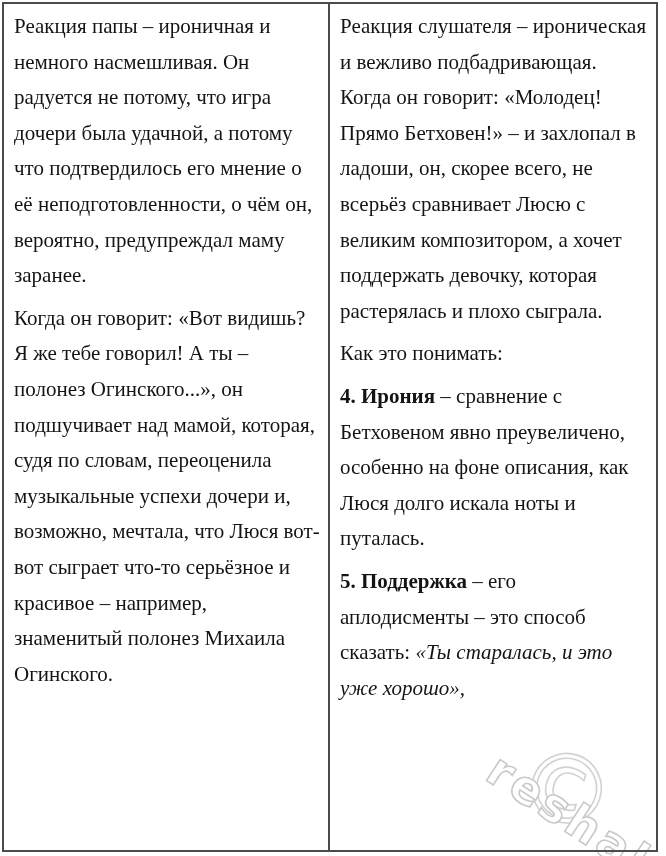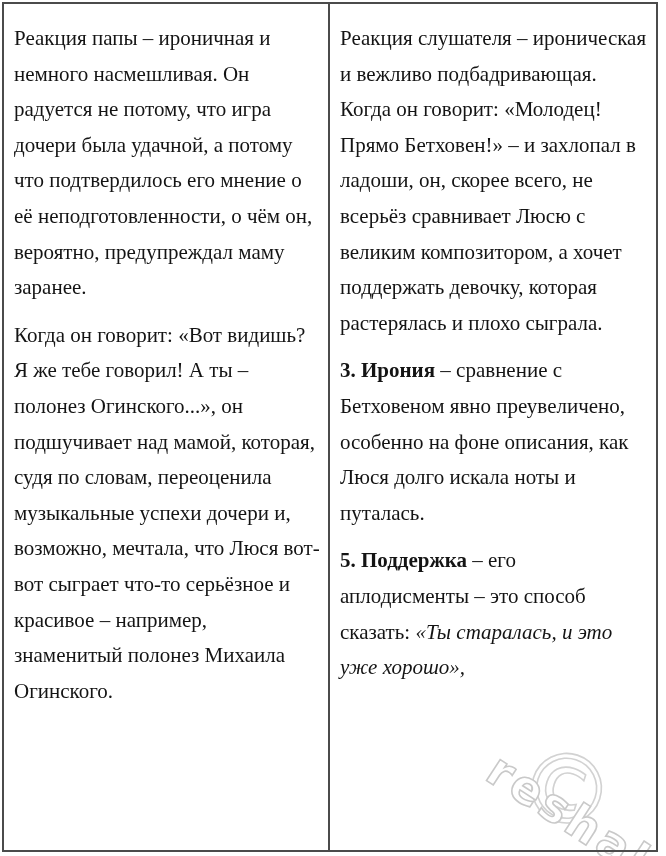--- a/index.html
+++ b/index.html
@@ -25,21 +25,21 @@
     z-index: 2;
   }
   .col {
     width: 50%;
     padding: 5px 8px 0 10px;
     font-size: 21px;
     line-height: 35.6px;
     color: #141414;
   }
   .col-left { border-right: 2px solid #4b4b4b; }
-  .para { margin: 12px 0 7px 0; }
+  .para { margin: 0 0 7px 0; }
   .para b { font-weight: bold; }
   .para i { font-style: italic; }
 
   
   .watermark-layer {
     position: absolute; inset: 0;
     z-index: 1;
     pointer-events: none;
   }
   .wm-text {
@@ -78,21 +78,22 @@
 
   <div class="table">
 
     <div class="col col-left">
       <p class="para">Реакция папы – ироничная и немного насмешливая. Он радуется не потому, что игра дочери была удачной, а потому что подтвердилось его мнение о её неподготовленности, о чём он, вероятно, предупреждал маму заранее.</p>
       <p class="para">Когда он говорит: «Вот видишь? Я же тебе говорил! А ты – полонез Огинского...», он подшучивает над мамой, которая, судя по словам, переоценила музыкальные успехи дочери и, возможно, мечтала, что Люся вот-вот сыграет что-то серьёзное и красивое – например, знаменитый полонез Михаила Огинского.</p>
     </div>
 
     <div class="col col-right">
       <p class="para">Реакция слушателя – ироническая и вежливо подбадривающая. Когда он говорит: «Молодец! Прямо Бетховен!» – и захлопал в ладоши, он, скорее всего, не всерьёз сравнивает Люсю с великим композитором, а хочет поддержать девочку, которая растерялась и плохо сыграла.</p>
+      <p class="para">Как это понимать:</p>
 
-      <p class="para"><b>3. Ирония</b><span> – сравнение с Бетховеном явно преувеличено, особенно на фоне описания, как Люся долго искала ноты и путалась.</span></p>
+      <p class="para"><b>4. Ирония</b><span> – сравнение с Бетховеном явно преувеличено, особенно на фоне описания, как Люся долго искала ноты и путалась.</span></p>
 
 
       <p class="para"><b>5. Поддержка</b><span> – его аплодисменты – это способ сказать: </span><i>«Ты старалась, и это уже хорошо»,</i></p>
     </div>
 
   </div>
 </div>
 
 </body></html>

